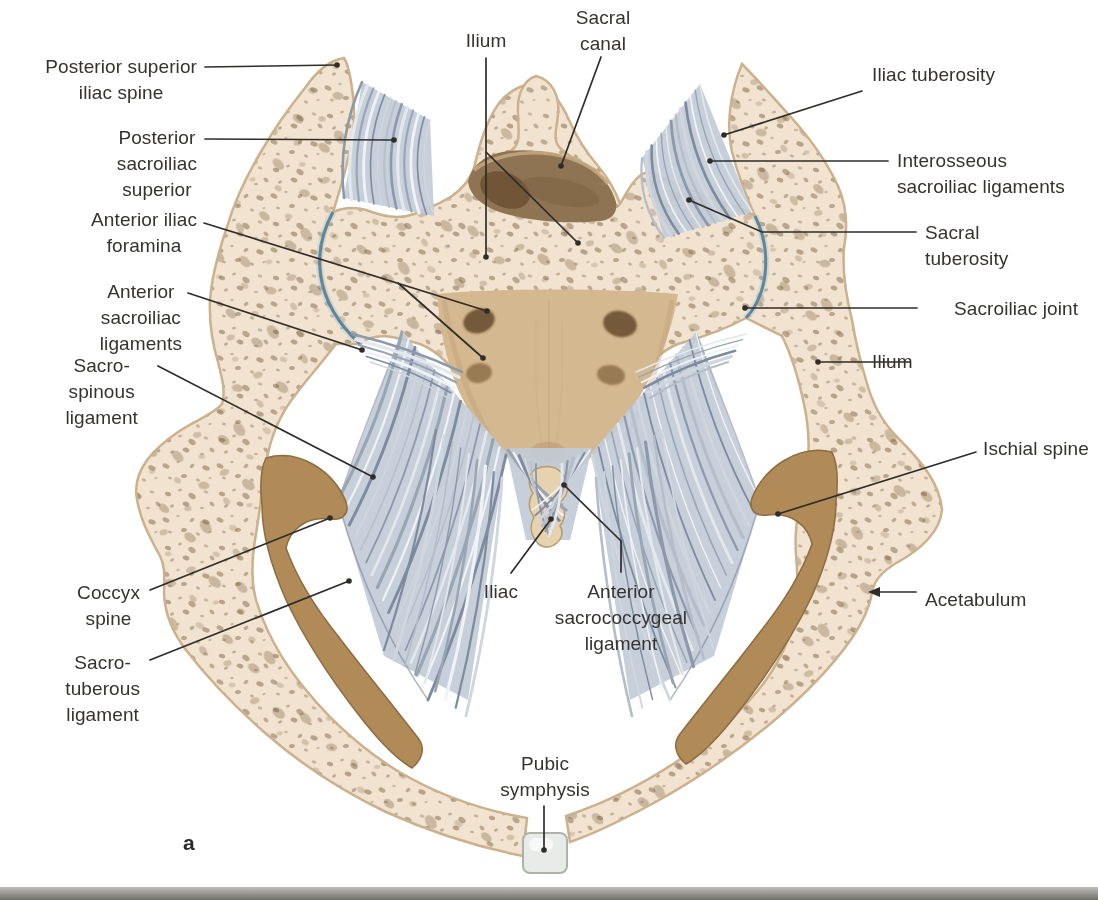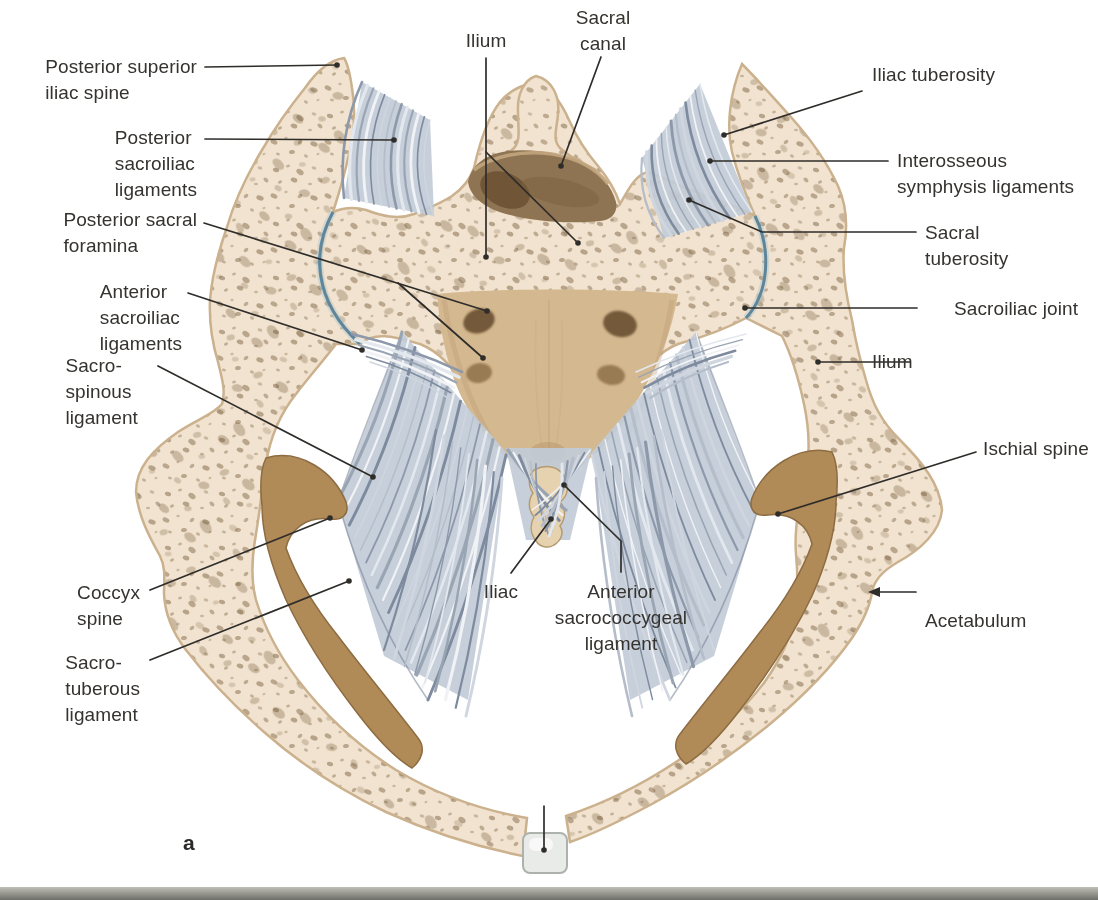--- a/index.html
+++ b/index.html
@@ -20,21 +20,21 @@
   .joint{fill:none;stroke:var(--joint_blue);stroke-width:3;opacity:.85;}
   .jointhalo{fill:none;stroke:#9fc0d2;stroke-width:7;opacity:.35;}
   .canal{fill:var(--canal_brown);}
   .face{fill:var(--sacrum_face);}
   .tanw{fill:var(--cartilage_tan);stroke:#8d6c42;stroke-width:1.5;}
   .cocx{fill:#e6d2ae;stroke:#b49b72;stroke-width:1.5;}
   .leaders polyline{fill:none;stroke:var(--leader);stroke-width:1.7;stroke-linecap:round;}
   .leaders circle,.leaders polygon{fill:var(--leader);}
   .lbl{position:absolute;font-size:19px;line-height:26px;color:var(--label_text);
     white-space:pre-line;letter-spacing:.1px;}
-  .r{text-align:left;}
+  .r{text-align:center;}
   .c{transform:translateX(-50%);text-align:center;}
   .panel{position:absolute;left:183px;top:831px;font-size:21px;font-weight:bold;color:#2b2a28;}
   .page-edge{position:absolute;left:0;right:0;bottom:0;height:13px;
     background:linear-gradient(#b9b9b1,var(--page_edge));opacity:.92;}
 </style>
 </head>
 <body>
 
 <div class="stage">
 
@@ -381,46 +381,48 @@
           <polyline points="544,806 544,850"></polyline>
           <circle cx="544" cy="850" r="2.8"></circle>
         </g>
   </g>
 </svg>
 
 <div class="lbl r" style="right:901px;top:54px">Posterior superior
 iliac spine</div>
 <div class="lbl r" style="right:901px;top:125px">Posterior
 sacroiliac
-ligaments</div>
-<div class="lbl r" style="right:901px;top:207px">Posterior sacral
+superior</div>
+<div class="lbl r" style="right:901px;top:207px">Anterior iliac
 foramina</div>
 <div class="lbl r" style="right:916px;top:279px">Anterior
 sacroiliac
 ligaments</div>
 <div class="lbl r" style="right:960px;top:353px">Sacro-
 spinous
 ligament</div>
 <div class="lbl r" style="right:958px;top:580px">Coccyx
 spine</div>
 <div class="lbl r" style="right:958px;top:650px">Sacro-
 tuberous
 ligament</div>
 <div class="lbl c" style="left:486px;top:28px">Ilium</div>
 <div class="lbl c" style="left:603px;top:5px">Sacral
 canal</div>
 <div class="lbl" style="left:872px;top:62px">Iliac tuberosity</div>
 <div class="lbl" style="left:897px;top:148px">Interosseous
-symphysis ligaments</div>
+sacroiliac ligaments</div>
 <div class="lbl" style="left:925px;top:220px">Sacral
 tuberosity</div>
 <div class="lbl" style="left:954px;top:296px">Sacroiliac joint</div>
 <div class="lbl" style="left:872px;top:349px">Ilium</div>
 <div class="lbl" style="left:983px;top:436px">Ischial spine</div>
-<div class="lbl" style="left:925px;top:608px">Acetabulum</div>
+<div class="lbl" style="left:925px;top:587px">Acetabulum</div>
 <div class="lbl c" style="left:501px;top:579px">Iliac</div>
 <div class="lbl c" style="left:621px;top:579px">Anterior
 sacrococcygeal
 ligament</div>
+<div class="lbl c" style="left:545px;top:751px">Pubic
+symphysis</div>
 
 <div class="panel">a</div>
 <div class="page-edge"></div>
 </div>
 
 </body></html>

